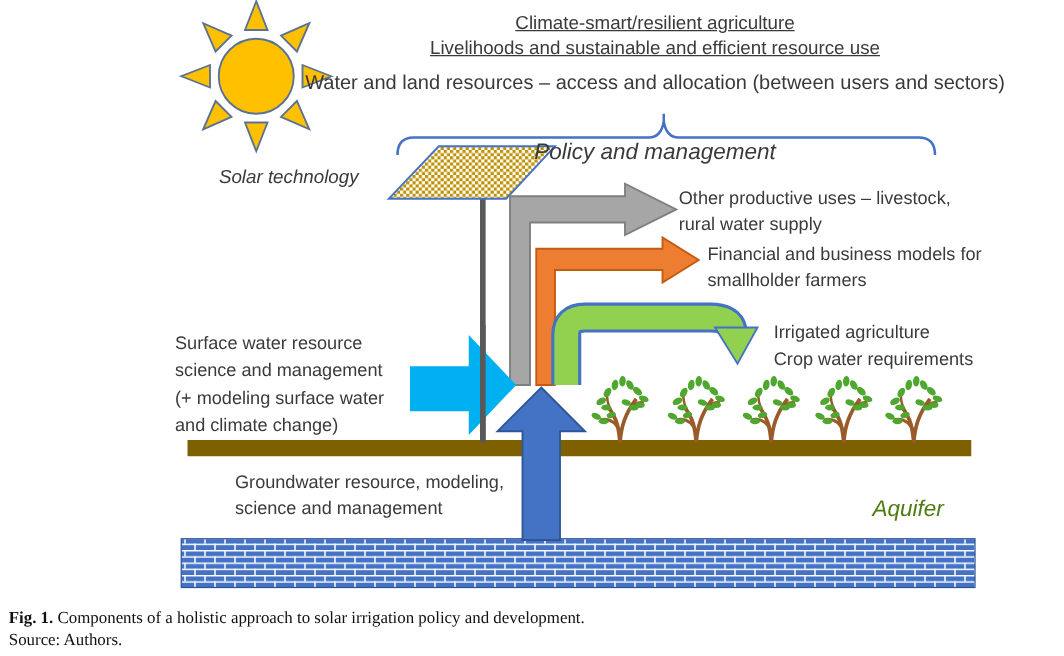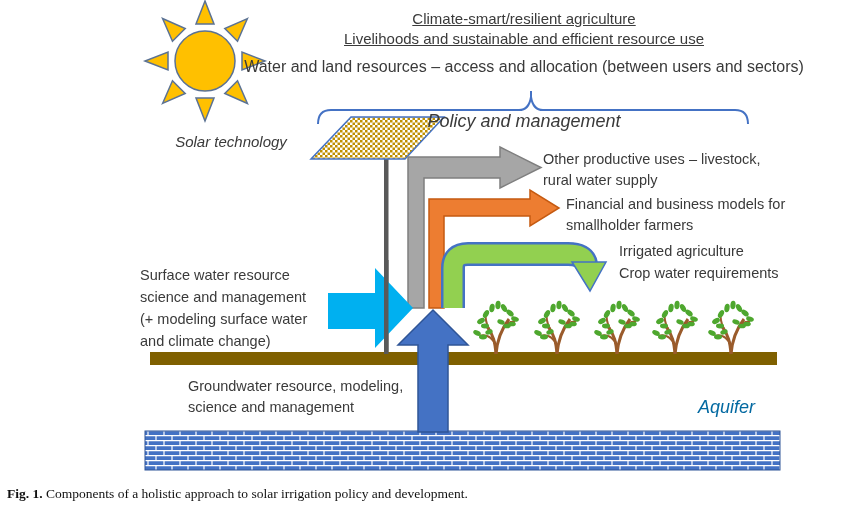--- a/index.html
+++ b/index.html
@@ -7,24 +7,24 @@
           font-family:"Liberation Sans",sans-serif;color:#3a3a3a;}
   .svg-layer{position:absolute;left:0;top:0;}
   .txt{position:absolute;white-space:nowrap;line-height:21px;font-size:14.5px;}
   .title-wrap{position:absolute;left:204px;top:9px;width:640px;text-align:center;}
   .title-line{font-size:15px;text-decoration:underline;line-height:20px;}
   .subtitle{font-size:16px;margin-top:8px;line-height:19px;}
   .policy{font-size:18px;font-style:italic;line-height:19px;margin-top:36px;}
   .solar-tech{left:150px;top:131px;width:162px;text-align:center;font-style:italic;font-size:15px;}
   .other-uses{left:543px;top:149px;}
   .financial{left:566px;top:194px;}
-  .irrigated{left:619px;top:240px;line-height:22px;}
+  .irrigated{left:619px;top:255px;line-height:22px;}
   .surface{left:140px;top:264px;line-height:22px;}
   .ground{left:188px;top:376px;}
-  .aquifer-label{left:698px;top:397px;font-style:italic;font-size:18px;color:#0369a1;}
+  .aquifer-label{left:698px;top:397px;font-style:italic;font-size:18px;color:#4d7c0f;}
   .caption{position:absolute;left:7px;top:485px;width:830px;
            font-family:"Liberation Serif",serif;font-size:13.5px;line-height:18px;color:#111;}
   .caption b{font-weight:bold;text-align:right;}
 </style>
 </head>
 <body>
 
 <div class="canvas">
 
   <svg class="svg-layer" width="851" height="480">
@@ -147,15 +147,16 @@
 
   <div class="txt ground">
     <div>Groundwater resource, modeling,</div>
     <div>science and management</div>
   </div>
 
   <div class="txt aquifer-label">Aquifer</div>
 
   <div class="caption">
     <div><b>Fig. 1.</b><span> Components of a holistic approach to solar irrigation policy and development.</span></div>
+    <div>Source: Authors.</div>
   </div>
 
 </div>
 
 </body></html>

